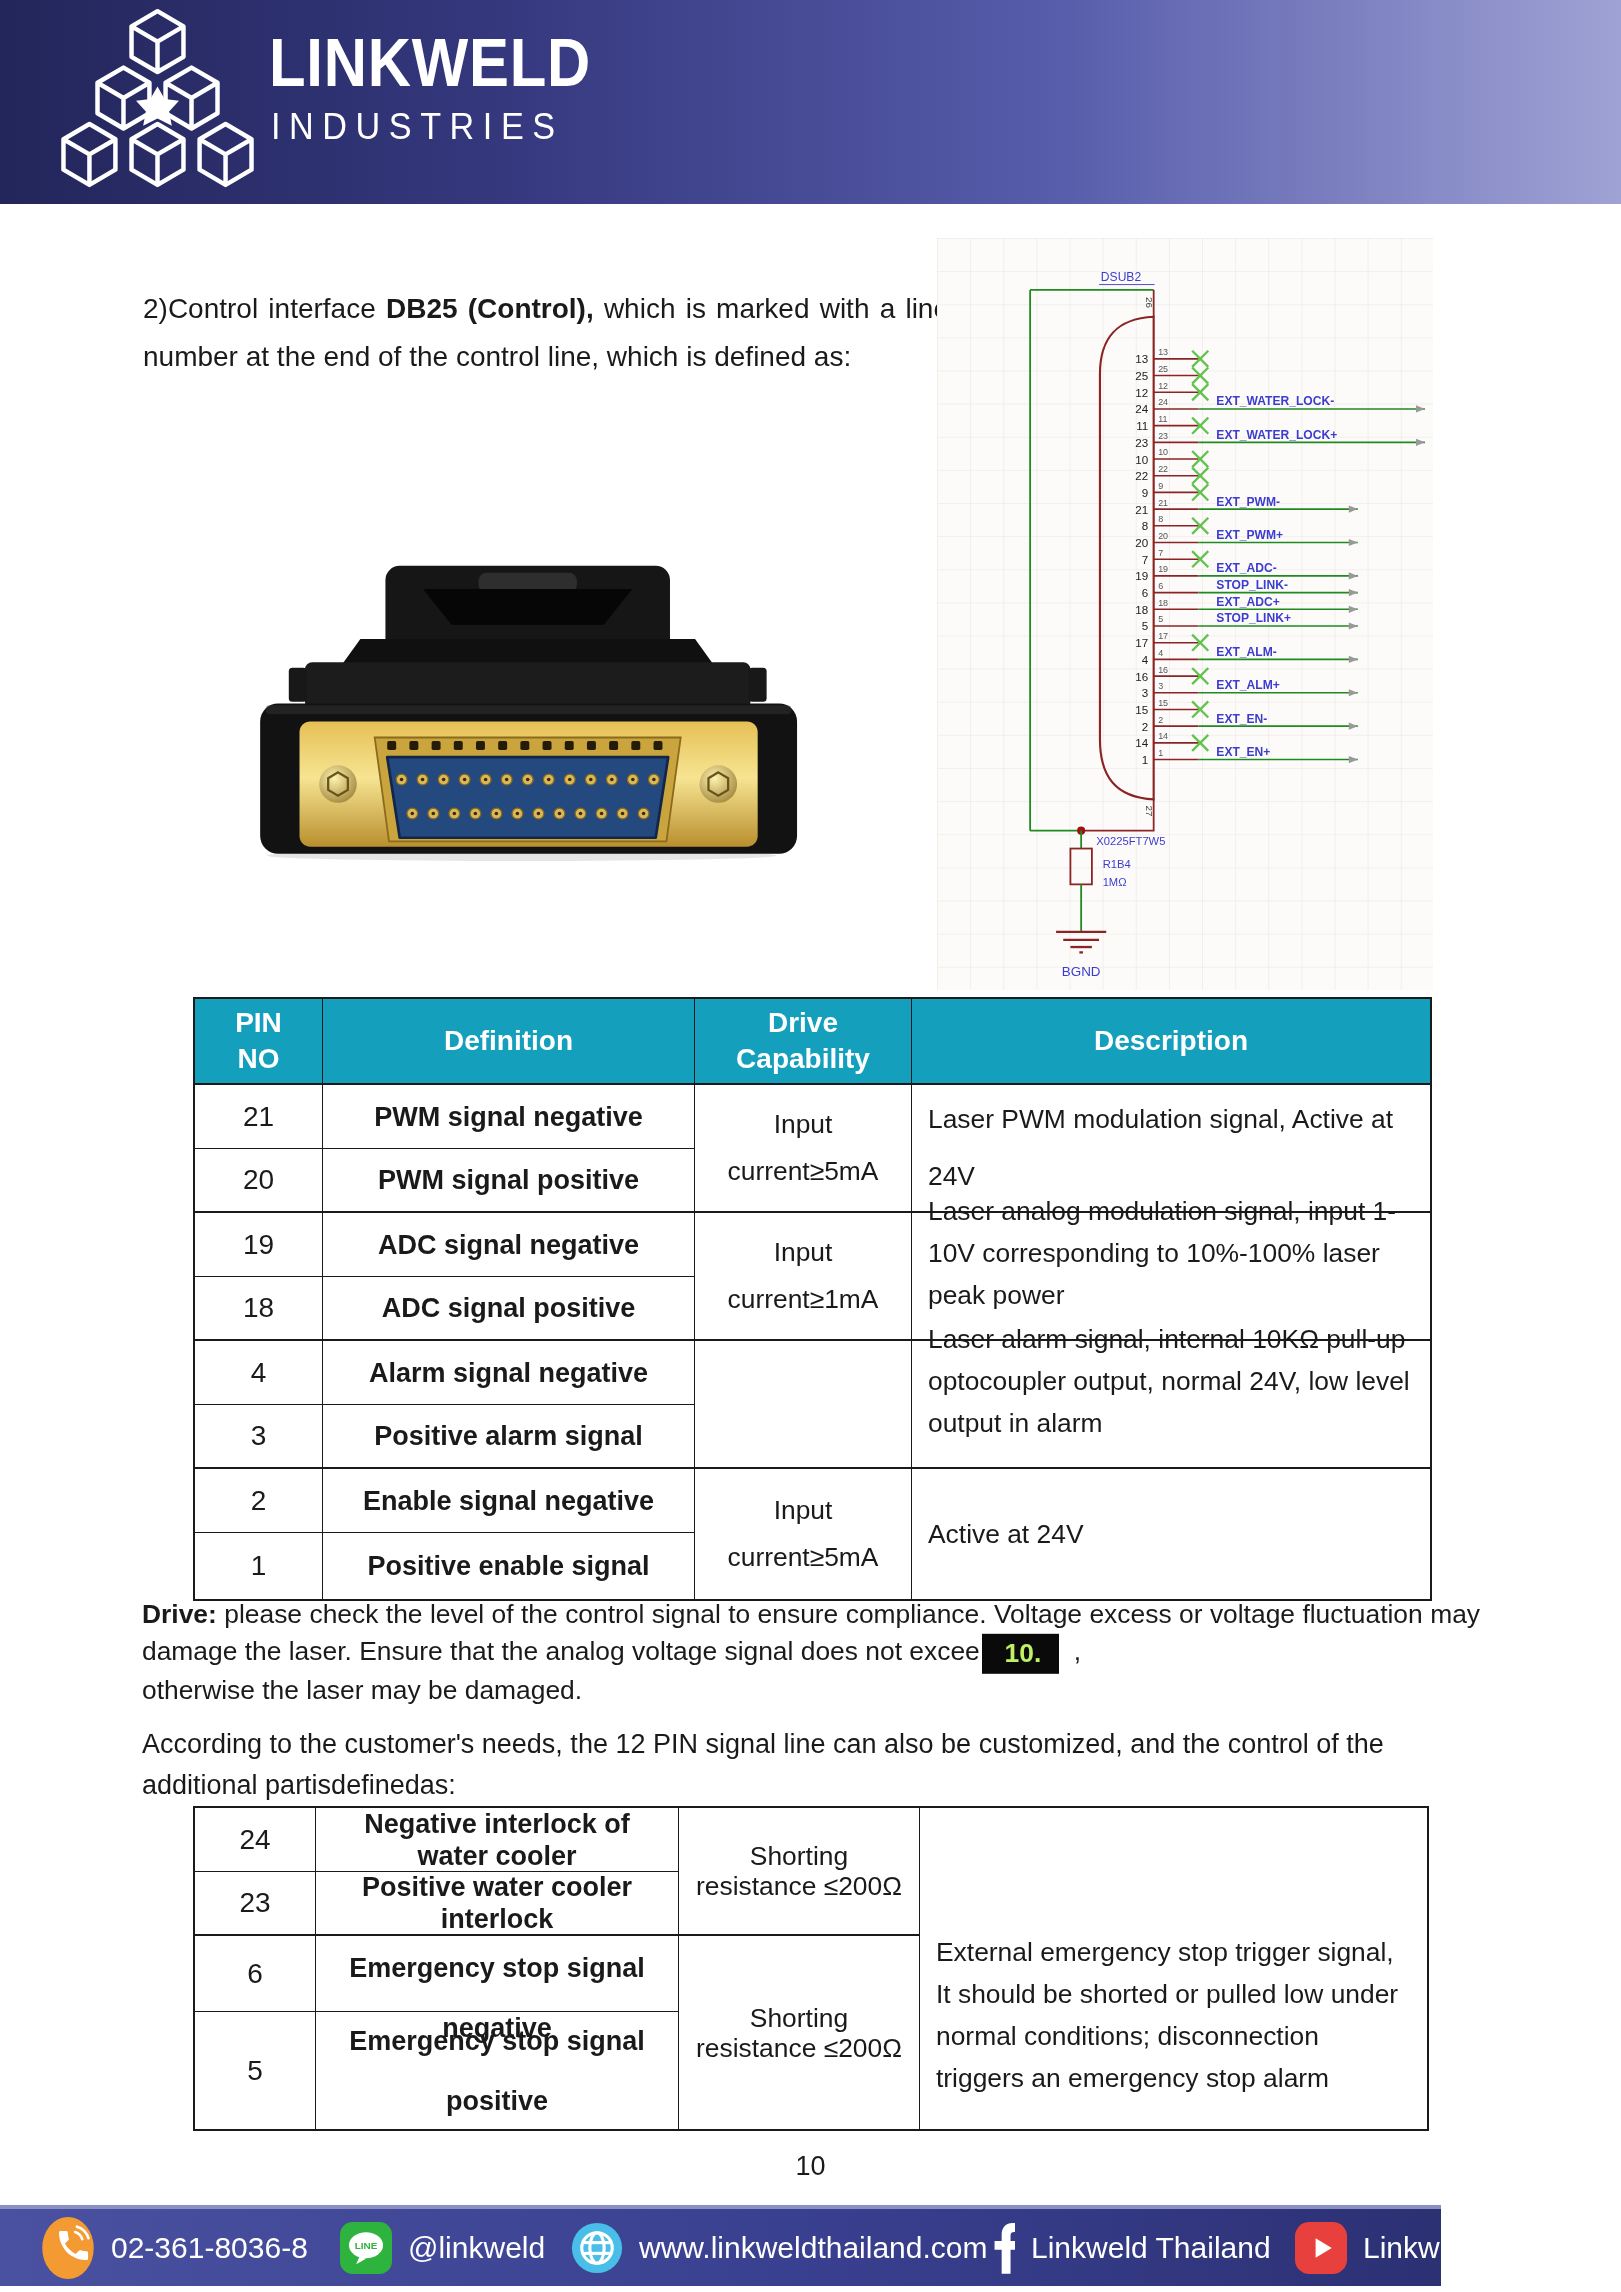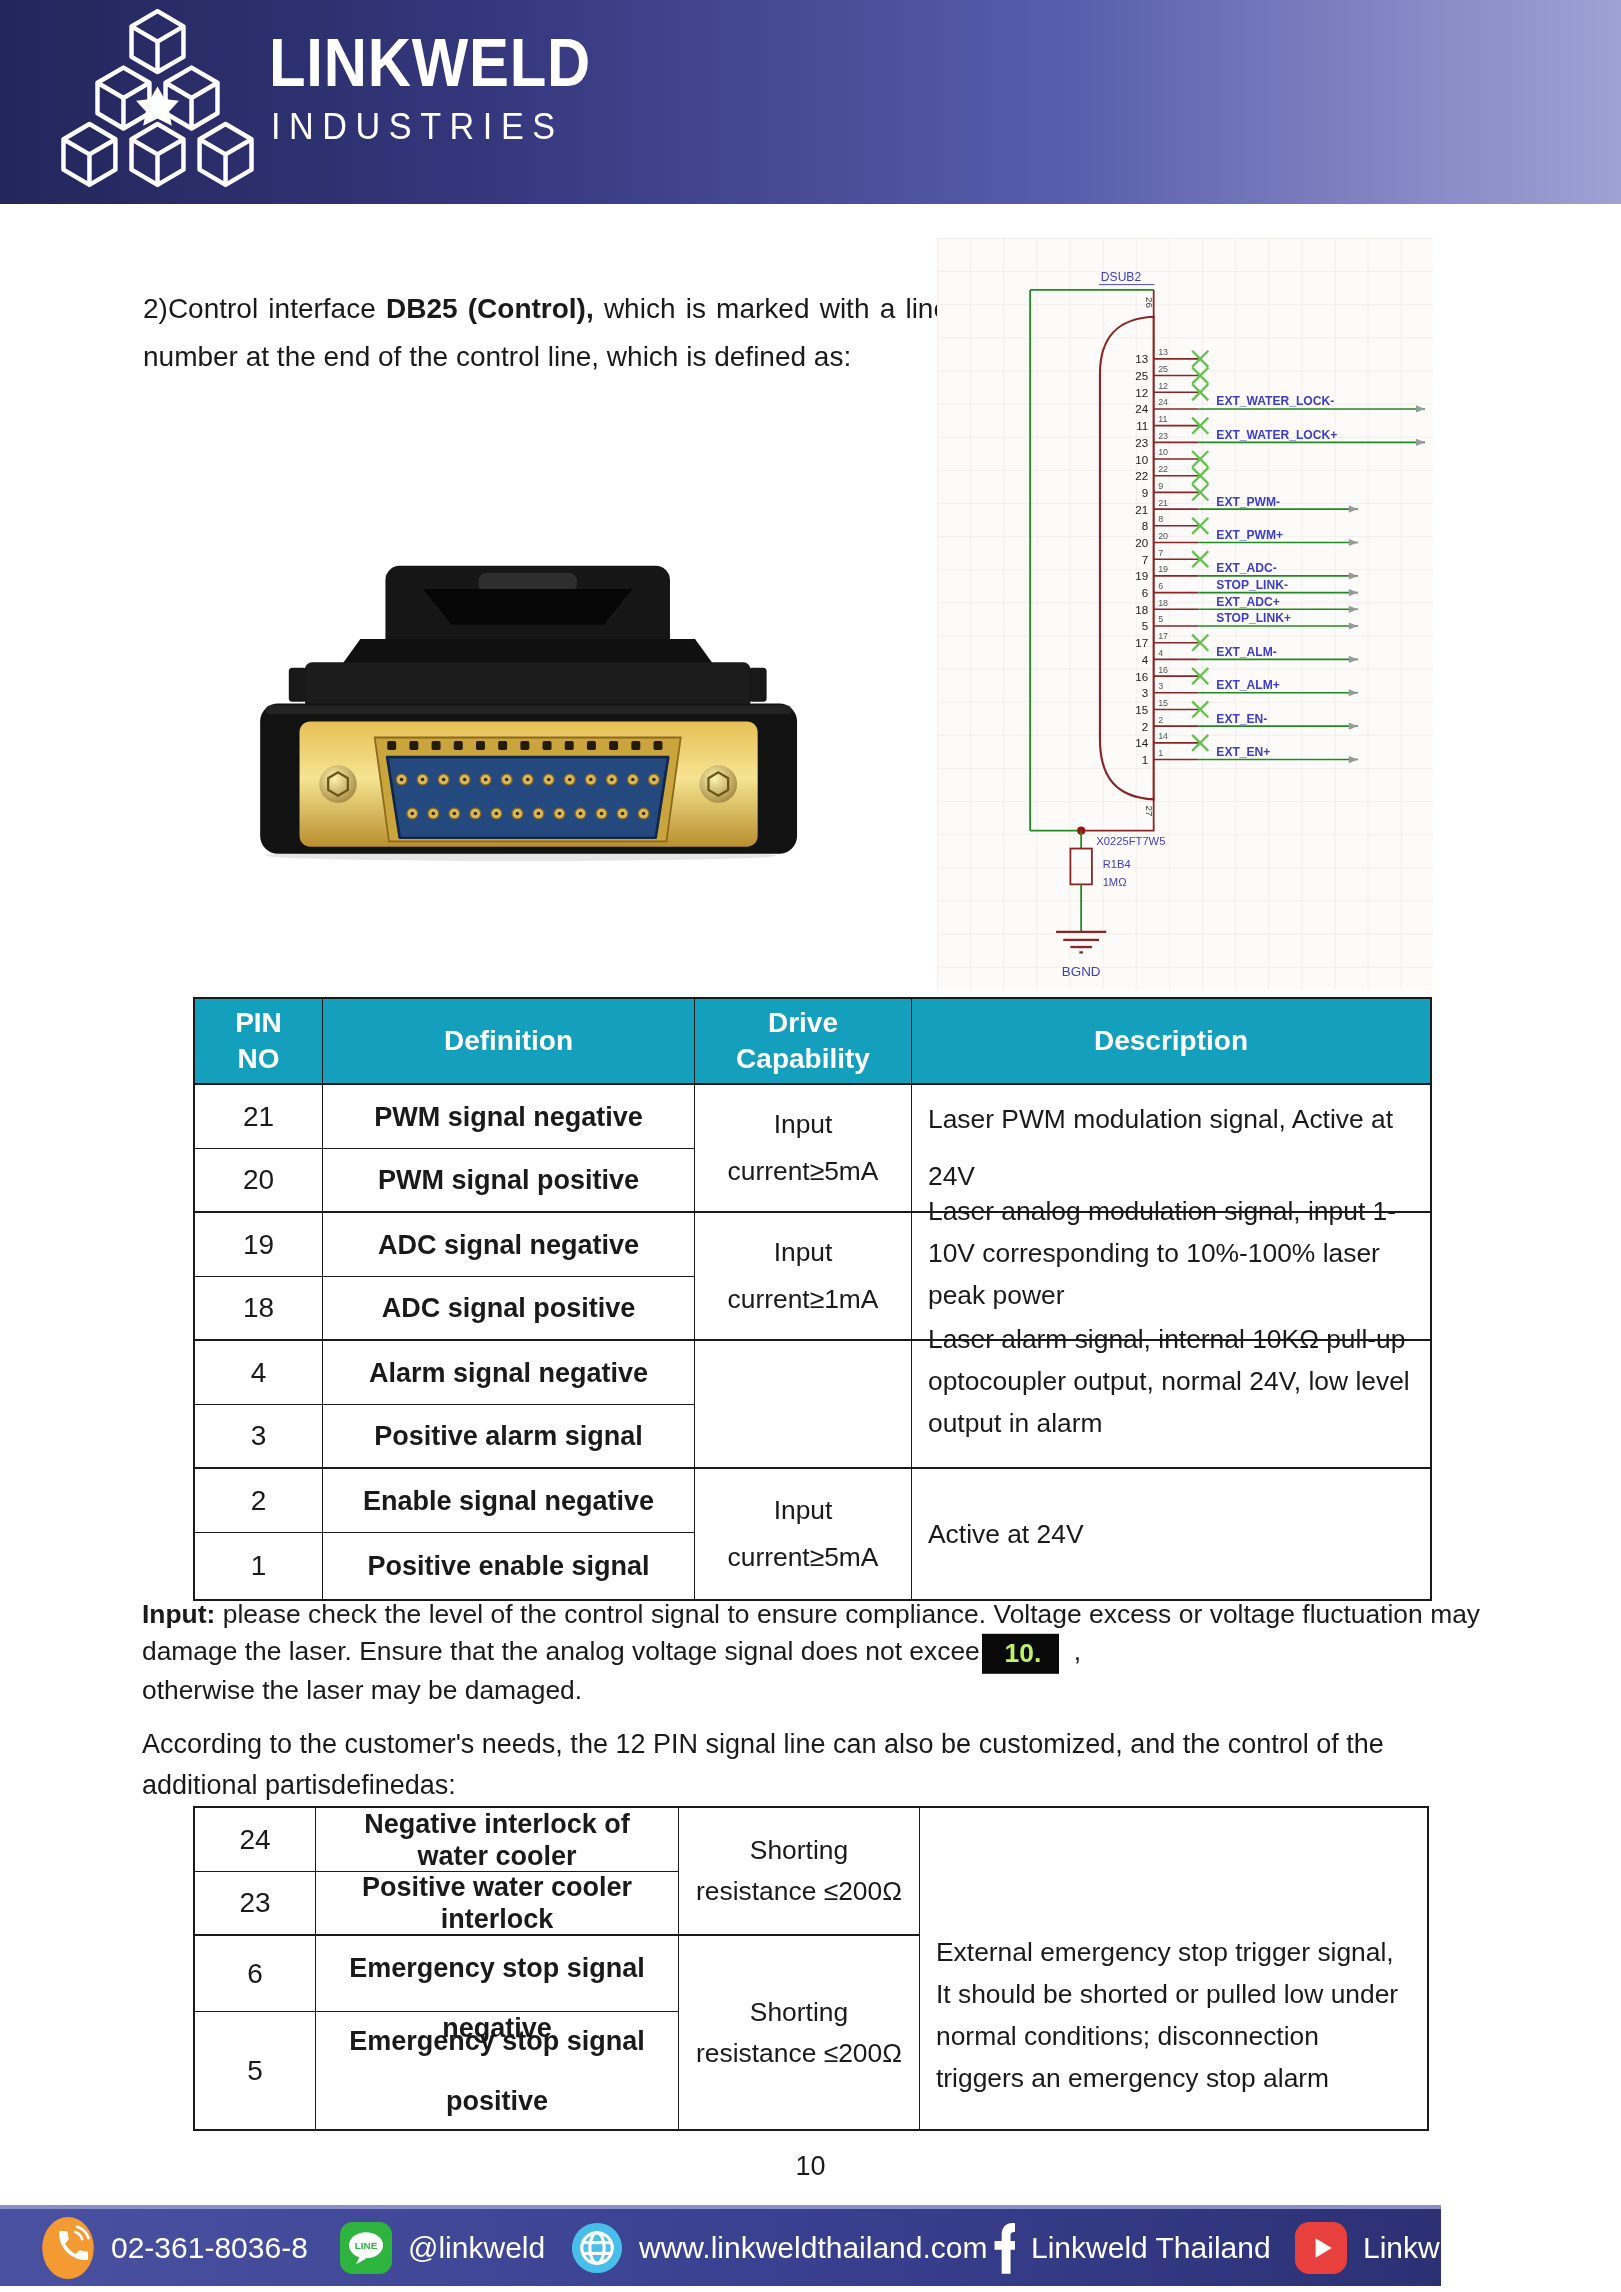--- a/index.html
+++ b/index.html
@@ -34,21 +34,21 @@
      display:flex;align-items:center;justify-content:center;text-align:center;
      position:relative;overflow:visible;}
   .b3{border-bottom-width:2.7px;}
   .lc{border-right:none;}
   .lr{border-bottom:none;}
   .th{background:#149fbd;color:#fff;font-weight:700;font-size:28px;line-height:36px;padding:0 9px;}
   .th.pinh{padding:0 23px;}
   .pin{font-size:28px;}
   .def{font-weight:700;font-size:27px;line-height:32px;padding:0 12.5px;}
   .drive{font-size:26.4px;line-height:47px;padding:0 7.2px;}
-  .t2 .drive{line-height:41px;}
+  .t2 .drive{line-height:30px;}
   .desc{justify-content:flex-start;text-align:left;padding:0 16px;font-size:26.4px;line-height:42px;}
   .desc.lh64{line-height:57px;}
   .desc.lh62{line-height:56px;}
   .up>span{position:relative;top:-23px;}
   .up20>span{position:relative;top:-18px;}
   .t2 .def{line-height:32px;}
   .t2 .def.tall{line-height:60px;}
   .t2 .def.over{align-items:flex-start;}
   .t2 .def.over>span{position:relative;top:1.8px;}
 
@@ -469,21 +469,21 @@
     <div class="c pin" style="grid-area:8/1/9/2">2</div>
     <div class="c def" style="grid-area:8/2/9/3">Enable signal negative</div>
     <div class="c drive lr" style="grid-area:8/3/10/4">Input current≥5mA</div>
     <div class="c desc lr lc" style="grid-area:8/4/10/5">
         <span>Active at 24V</span>
       </div>
     <div class="c pin lr" style="grid-area:9/1/10/2">1</div>
     <div class="c def lr" style="grid-area:9/2/10/3">Positive enable signal</div>
   </div>
 
-  <p class="note"><b>Input:</b><span> please check the level of the control signal to ensure compliance. Voltage excess or voltage fluctuation may damage the laser. Ensure that the analog voltage signal does not excee</span><span class="badge">10.</span><span> ,</span><span class="blk">otherwise the laser may be damaged.</span></p>
+  <p class="note"><b>Drive:</b><span> please check the level of the control signal to ensure compliance. Voltage excess or voltage fluctuation may damage the laser. Ensure that the analog voltage signal does not excee</span><span class="badge">10.</span><span> ,</span><span class="blk">otherwise the laser may be damaged.</span></p>
 
   <p class="para2">According to the customer's needs, the 12 PIN signal line can also be customized, and the control of the additional partisdefinedas:</p>
 
   <div class="tbl t2">
     <div class="c pin" style="grid-area:1/1/2/2">24</div>
     <div class="c def" style="grid-area:1/2/2/3">Negative interlock of water cooler</div>
     <div class="c drive b3" style="grid-area:1/3/3/4">Shorting resistance ≤200Ω</div>
     <div class="c pin b3" style="grid-area:2/1/3/2">23</div>
     <div class="c def b3" style="grid-area:2/2/3/3">Positive water cooler interlock</div>
 

